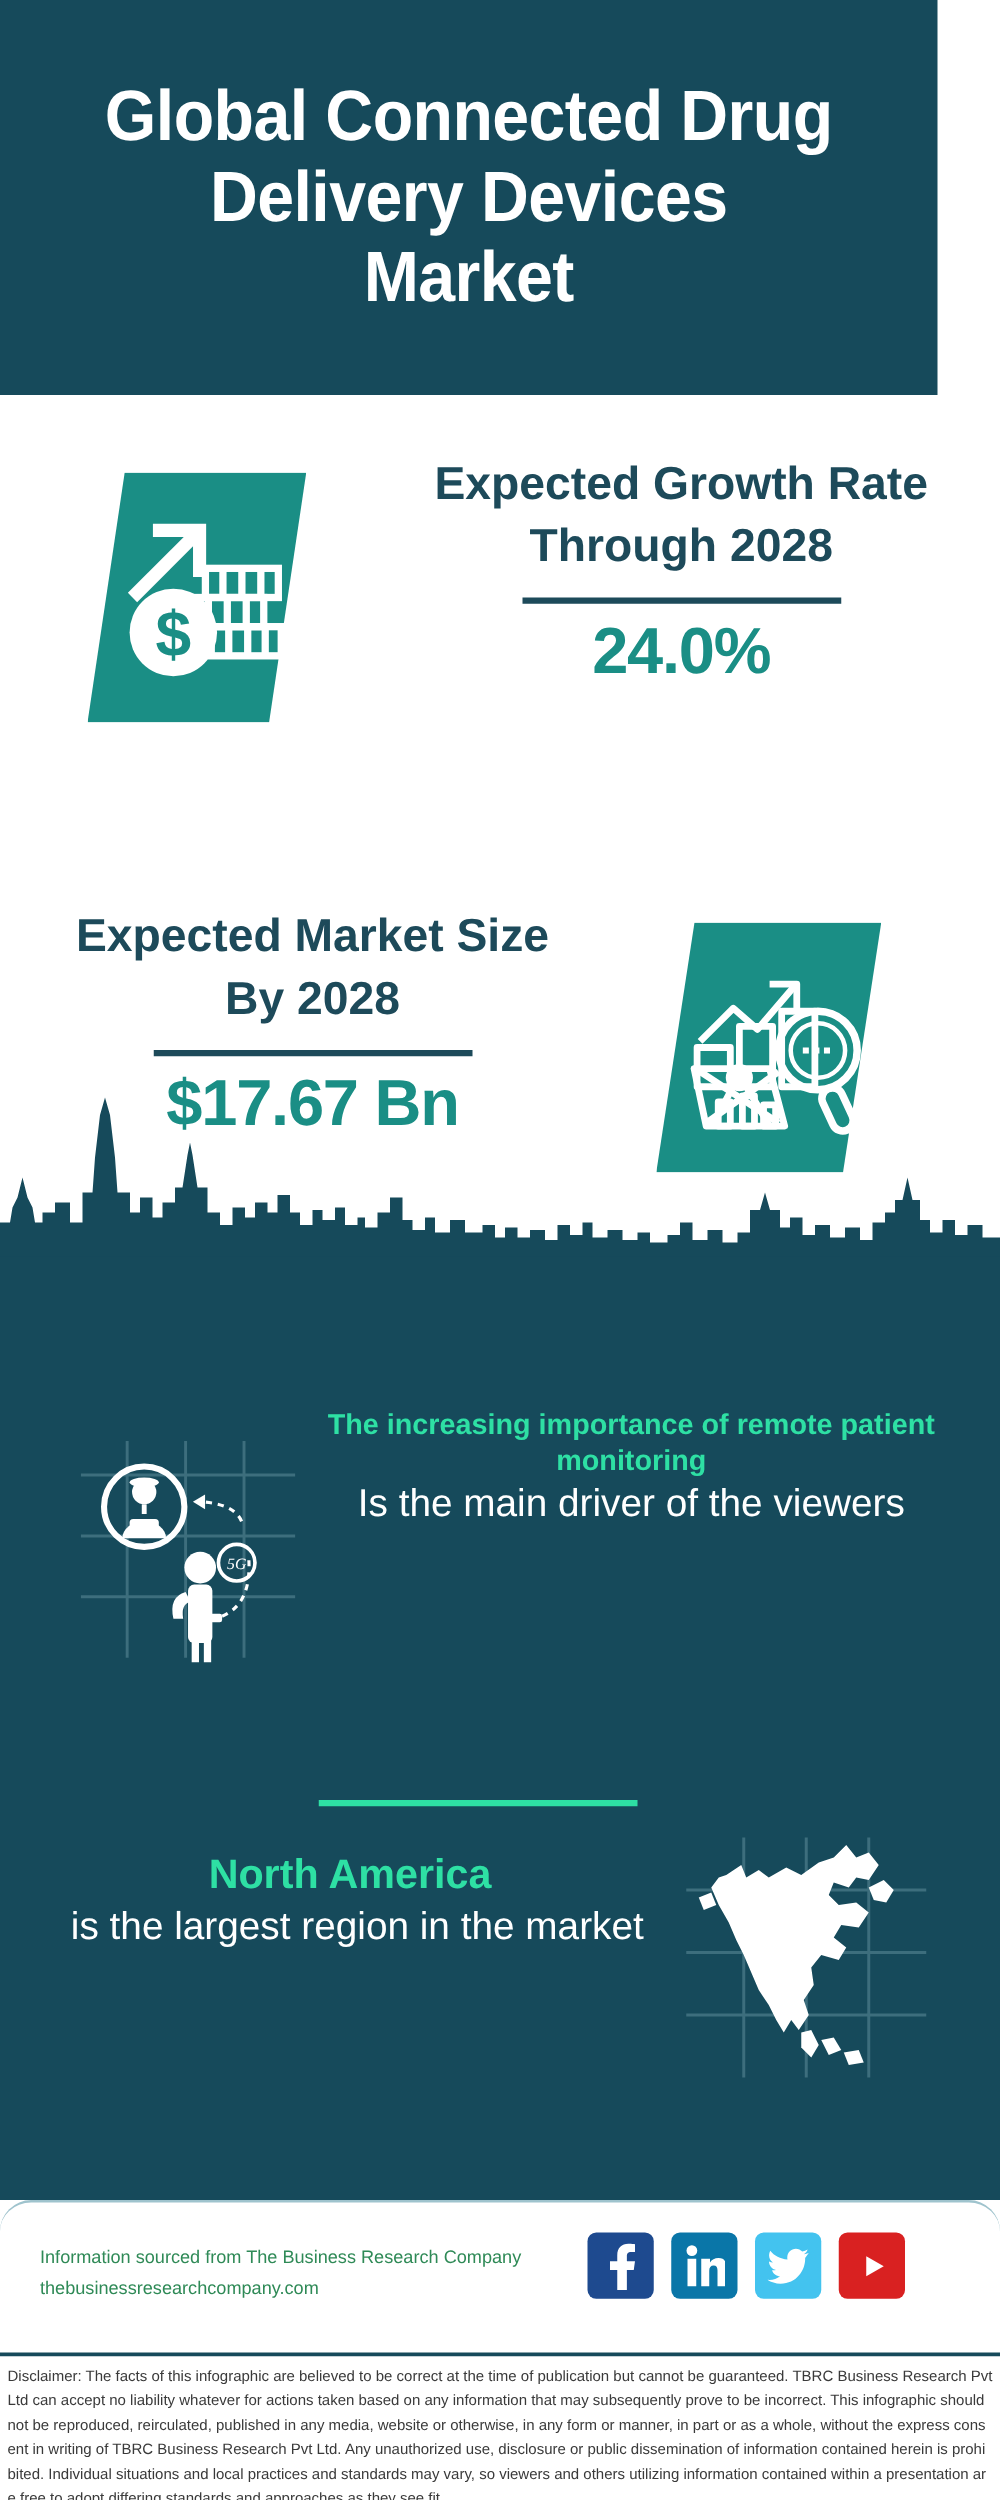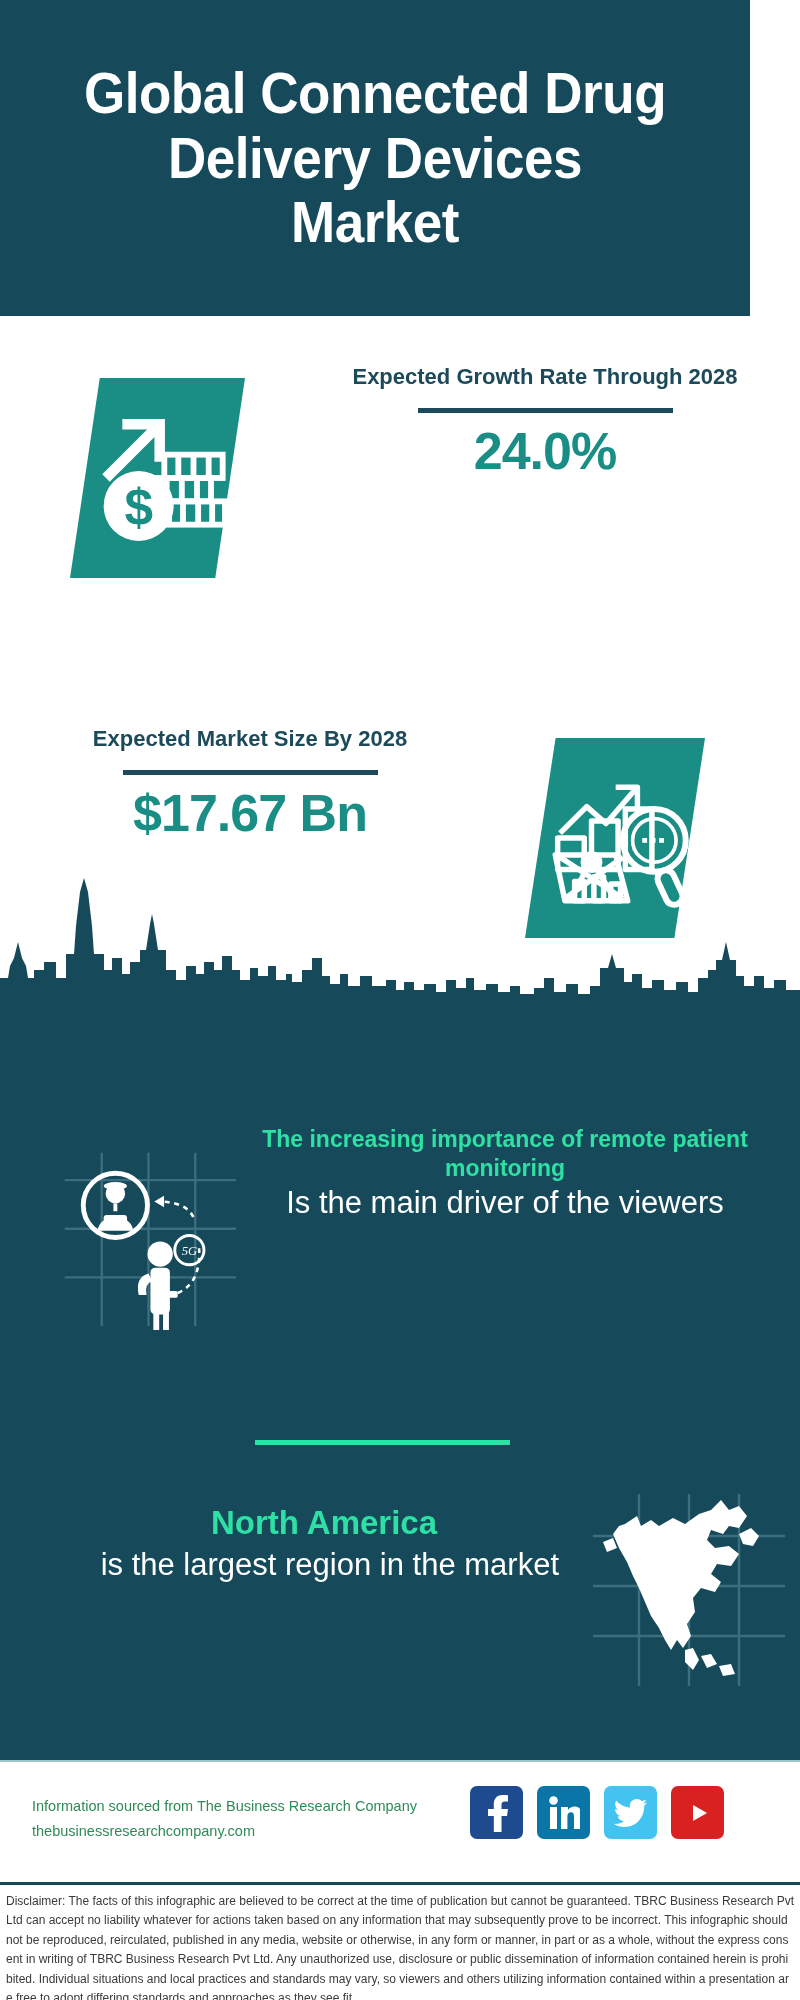--- a/index.html
+++ b/index.html
@@ -35,21 +35,21 @@
     position:absolute;
     background:#1a8e85;
   }
   .para-left{
     left:70px;top:48px;width:175px;height:200px;
     clip-path:polygon(17% 0%, 100% 0%, 83% 100%, 0% 100%);
   }
   .icon-money{position:absolute;left:92px;top:62px;width:140px;height:172px;}
   .stat1-text{position:absolute;left:345px;top:32px;width:400px;text-align:center;}
   .stat-label{
-    color:#1d4a5a;font-size:22px;font-weight:bold;line-height:1.35;
+    color:#1d4a5a;font-size:37px;font-weight:bold;line-height:1.35;
   }
   .rule-dark{
     width:255px;height:5px;background:#1d4a5a;margin:16px auto 10px auto;
   }
   .stat-value{
     color:#1a8e85;font-size:52px;font-weight:bold;line-height:1.1;letter-spacing:-1px;
   }
 
   
   .stat2{position:absolute;left:0;top:700px;width:800px;height:300px;}
@@ -76,30 +76,31 @@
   .hl-green{
     color:#2ee0a4;font-size:23px;font-weight:bold;line-height:1.27;
   }
   .sub-white{
     color:#ffffff;font-size:31px;line-height:1.27;
   }
   .rule-green{
     position:absolute;left:255px;top:440px;width:255px;height:5px;background:#2ee0a4;
   }
 
-  .region-row{position:absolute;left:0;top:490px;width:680px;height:230px;margin-left:44px;}
+  .region-row{position:absolute;left:0;top:466px;width:680px;height:230px;}
   .region-text{position:absolute;left:45px;top:12px;width:470px;text-align:center;}
   .region-name{color:#2ee0a4;font-size:33px;font-weight:bold;line-height:1.3;}
   .region-sub{color:#ffffff;font-size:31px;line-height:1.3;text-align:right;}
   .map-box{position:absolute;left:545px;top:0px;width:200px;height:200px;}
 
   
   .srcbar{
     position:absolute;left:0;top:1760px;width:800px;height:122px;background:#ffffff;
     border-top:2px solid #9fc3cd;
+    border-radius:25px;
   }
   .src-text{
     position:absolute;left:32px;top:32px;width:440px;
     color:#2f8a57;font-size:14.5px;line-height:1.75;
   }
   .socials{position:absolute;left:470px;top:24px;display:flex;gap:14px;}
   .social{width:53px;height:53px;border-radius:7px;display:flex;align-items:center;justify-content:center;}
   .s-fb{background:#1e4a8f;}
   .s-li{background:#0a76a8;}
   .s-tw{background:#43c3ef;}

